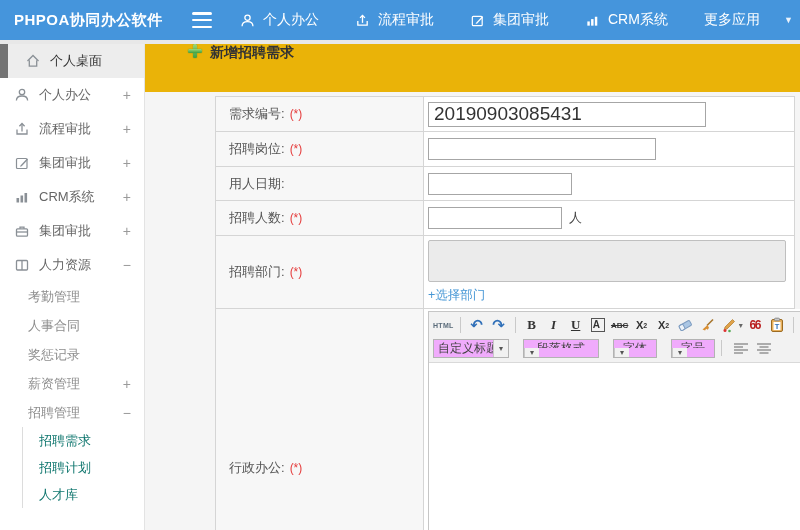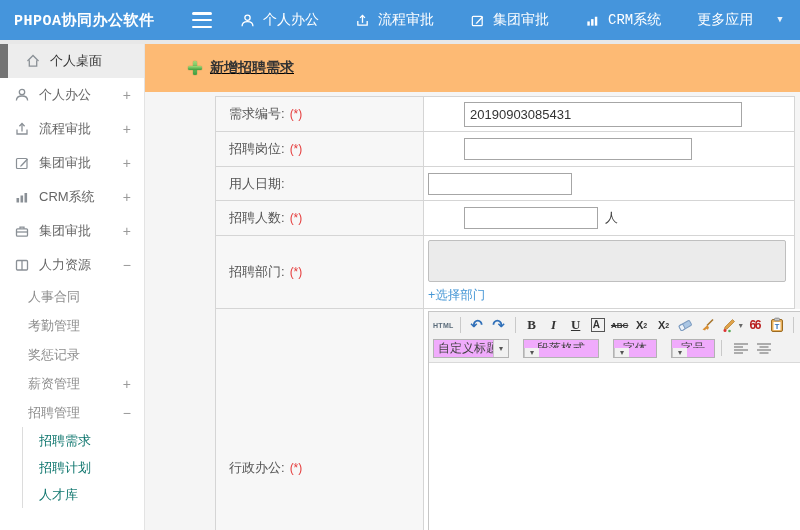--- a/index.html
+++ b/index.html
@@ -1,21 +1,21 @@
 <!DOCTYPE html>
 <html><head>
 <meta charset="utf-8">
 <style>
   * { margin:0; padding:0; box-sizing:border-box; }
   html,body { width:800px; height:530px; overflow:hidden; background:#fff;
     font-family:"Liberation Sans","DejaVu Sans",sans-serif; }
   .app { width:800px; height:530px; display:flex; flex-direction:column; overflow:hidden; }
 
   
-  .topbar { height:40px; background:#4595dc; display:flex; align-items:center; flex:none; color:#fff;font-family:Liberation Mono, monospace; }
+  .topbar { height:40px; background:#4595dc; display:flex; align-items:center; flex:none; color:#fff; }
   .logo { width:192px; padding-left:14px; font-size:15px; font-weight:bold; letter-spacing:.5px; white-space:nowrap; }
   .hamburger { width:20px; height:16px; display:flex; flex-direction:column; justify-content:space-between; cursor:pointer; flex:none; }
   .hamburger span { display:block; height:2.5px; background:#fff; border-radius:2px; }
   .topnav { display:flex; margin-left:28px; gap:36px; align-items:center; }
   .nav-item { display:flex; align-items:center; gap:8px; font-size:14px; color:#fff; cursor:pointer; white-space:nowrap; }
   .nav-item svg { display:block; }
   .caret-down { font-size:9px; margin-left:16px; color:#eaf2fb; }
 
   .header-strip { height:4px; background:#e8e8e8; flex:none; }
 
@@ -28,39 +28,39 @@
   .side-item .sicon { width:16px; height:16px; margin-right:9px; color:#8a9096; flex:none; }
   .side-item .expand { margin-left:auto; color:#9a9a9a; font-size:14px; font-weight:400; }
   .side-item.active { background:#ededed; border-left:8px solid #737373; padding-left:17px; color:#333; }
   .sub-item { height:29px; display:flex; align-items:center; padding:0 13px 0 28px; color:#8d8d8d; font-size:13px; cursor:pointer; }
   .sub-item .expand { margin-left:auto; color:#9a9a9a; font-size:14px; }
   .subsub-group { margin-left:22px; border-left:1px solid #dcdcdc; }
   .subsub-item { height:27px; display:flex; align-items:center; padding-left:16px; color:#0f766e; font-size:13px; cursor:pointer; }
 
   
   .main { flex:1; background:#f5f5f5; overflow:hidden; }
-  .title-bar { height:48px; background:#fdba74; display:flex; align-items:center; padding-left:43px;text-decoration:underline; }
+  .title-bar { height:48px; background:#eab308; display:flex; align-items:flex-start; padding-left:43px; }
   .plus-icon { position:relative; width:14px; height:14px; margin-right:8px; flex:none; }
   .plus-icon::before { content:""; position:absolute; left:5px; top:0; width:4px; height:14px;
       background:linear-gradient(#9ed977,#3f9e3f); border-radius:1.5px; box-shadow:0 0 1px #2c7a2c; }
   .plus-icon::after { content:""; position:absolute; top:5px; left:0; width:14px; height:4px;
       background:linear-gradient(#9ed977,#3f9e3f); border-radius:1.5px; box-shadow:0 0 1px #2c7a2c; }
   .page-title { font-size:14px; font-weight:bold; color:#333; }
 
   
   .form { margin:4px 0 0 70px; width:580px; border:1px solid #d5d5d5; background:#fff; }
   .frow { display:flex; border-bottom:1px solid #d5d5d5; }
   .frow:last-child { border-bottom:none; box-shadow:inset 2px 0 0 #b4d2e9; }
   .fcell-l { width:208px; flex:none; background:#f7f7f7; border-right:1px solid #d5d5d5;
       display:flex; align-items:center; padding-left:13px; font-size:13px; color:#555; }
   .fcell-v { flex:1; background:#fff; display:flex; align-items:center; padding:4px 0 4px 4px; overflow:visible; }
   .req { color:#e53c3c; margin-left:5px; font-size:12px; }
-  .r-h35 { min-height:35px;gap:36px; } .r-h34 { min-height:34px; } .r-h66 { min-height:66px; }
+  .r-h35 { min-height:35px; } .r-h34 { min-height:34px; } .r-h66 { min-height:66px; }
   .inp { border:1px solid #a6a6a6; background:#fff; height:22px; font-size:14px; padding:0 5px; color:#333; outline:none; }
-  .inp-no { width:278px; height:25px; font-size:13px; }
+  .inp-no { width:278px; height:25px; font-size:19px; }
   .inp-pos { width:228px; }
   .inp-date { width:144px; }
   .inp-cnt { width:134px; }
   .suffix { margin-left:7px; font-size:13px; color:#444; }
   .col { flex-direction:column; align-items:flex-start; justify-content:center; }
   .dept-box { width:358px; height:42px; background:#ebebeb; border:1px solid #bfbfbf; border-radius:2px; }
   .blue-link { color:#4596d5; font-size:12.5px; text-decoration:none; cursor:pointer; margin-top:5px; display:inline-block; }
   .link-inline { margin:0 0 0 6px; }
   .editor-cell { align-items:flex-start; padding:2px 0 0 4px; }
   .frow-editor { height:318px; }
@@ -211,24 +211,24 @@
         <span class="sicon"><svg width="16" height="16" viewBox="0 0 16 16" fill="none" stroke="currentColor" stroke-width="1.3">
               <rect x="2.5" y="3.5" width="11" height="9.5" rx="1"></rect>
               <path d="M8 3.5v9.5"></path>
             </svg></span>
         <span class="slabel">人力资源</span>
         <span class="expand">−</span>
       </div>
 
       <div class="sub-group">
         <div class="sub-item">
+          <span>考勤管理</span>
+        </div>
+        <div class="sub-item">
           <span>人事合同</span>
-        </div>
-        <div class="sub-item">
-          <span>考勤管理</span>
         </div>
         <div class="sub-item">
           <span>奖惩记录</span>
         </div>
         <div class="sub-item">
           <span>薪资管理</span>
           <span class="expand">+</span>
         </div>
         <div class="sub-item">
           <span>招聘管理</span>

